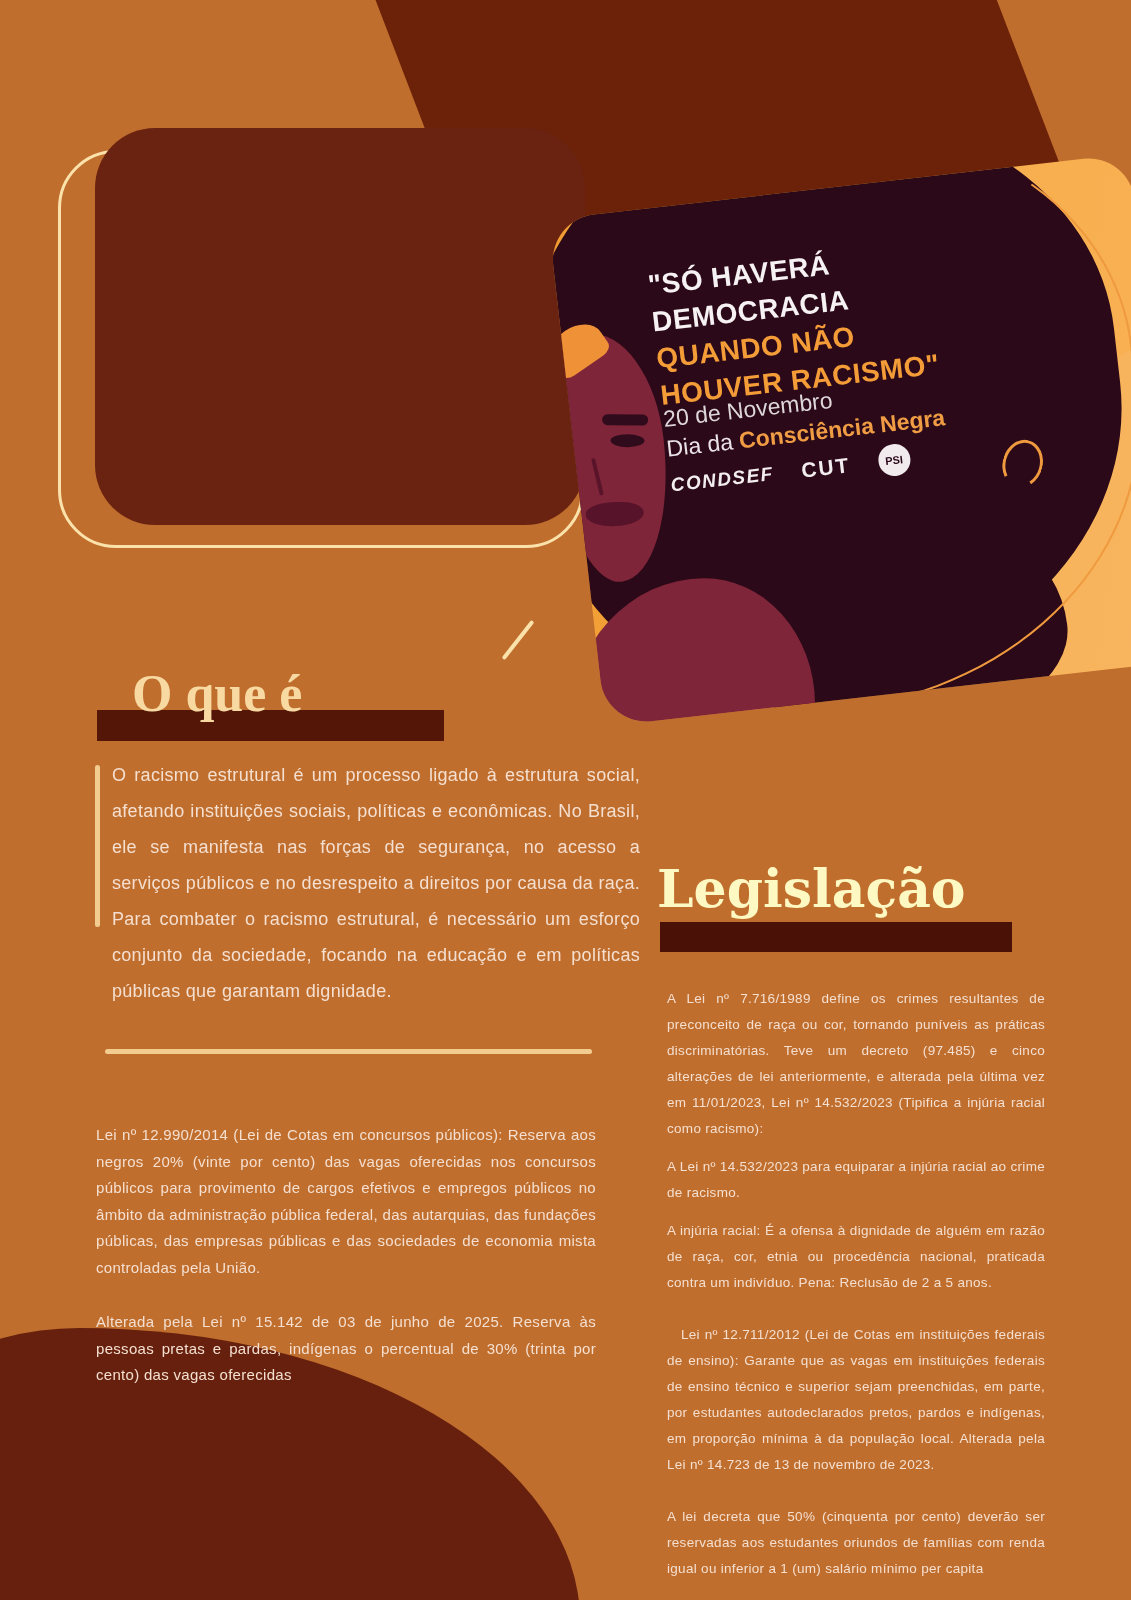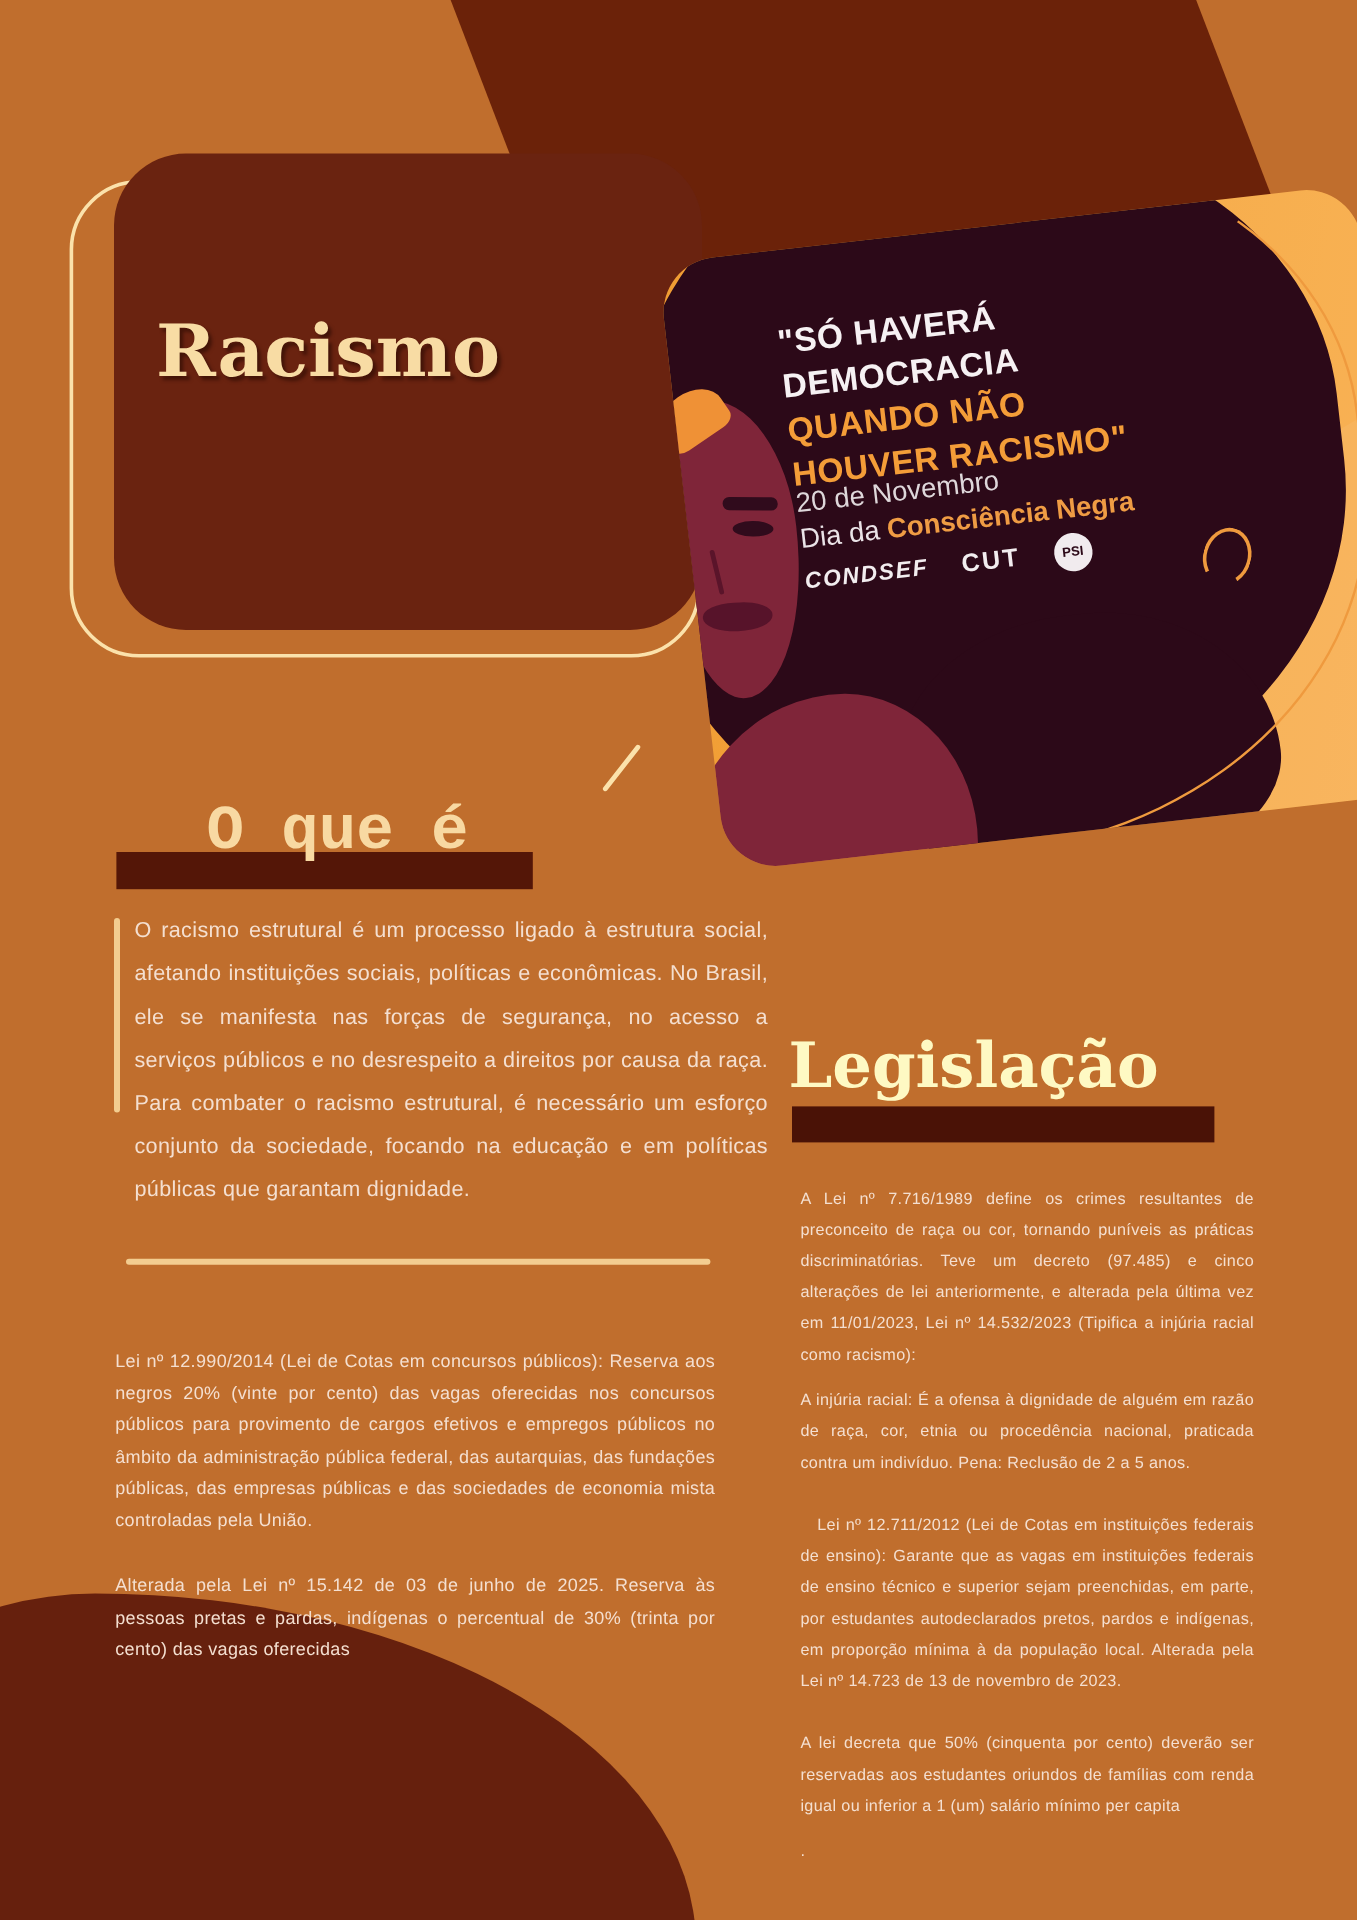--- a/index.html
+++ b/index.html
@@ -111,22 +111,22 @@
     letter-spacing:1.5px; color:#f2edef;}
   .logo-cut{font-weight:900; font-size:21px; letter-spacing:2px; color:#f2edef;}
   .logo-psi{width:32px; height:32px; border-radius:50%; background:#f1ebee;
     color:#2c0918; font-size:11px; font-weight:900; display:flex;
     align-items:center; justify-content:center;}
   
   .what-bar{position:absolute; left:97px; top:710px; width:347px; height:31px;
     background:#541607; z-index:4;}
   .what-heading{
     position:absolute; left:132px; top:664px; z-index:5;
-    font-family:Liberation Mono, monospace; font-weight:700;
-    font-size:52px; color:#f8d9a2;margin-left:40px;
+    font-family:Liberation Serif, serif; font-weight:700;
+    font-size:52px; color:#f8d9a2;
   }
   .leg-bar{position:absolute; left:660px; top:922px; width:352px; height:30px;
     background:#4a1206; z-index:4;}
   .leg-heading{
     position:absolute; left:657px; top:858px; z-index:5;
     font-family:"DejaVu Serif","Liberation Serif",serif; font-weight:700;
     font-size:52px; color:#fef9c3;
   }
   
   .body-text{color:#f4dfd0; text-align:justify; letter-spacing:.3px; z-index:4;}
@@ -158,21 +158,20 @@
 <div id="canvas">
 
   <div class="top-dark-shape"></div>
   <div class="title-outline"></div>
   <div class="accent-diag"></div>
   <div class="bottom-blob"></div>
   <div class="bottom-arc"></div>
 
   <div class="title-box"></div>
   <div class="main-title">
-    <div>Racismo</div>
   </div>
 
   <div class="card">
     <div class="facet1"></div>
     <div class="facet2"></div>
     <div class="hair"></div>
     <div class="hair-b"></div>
     <div class="hair-line"></div>
     <div class="curl"></div>
     <div class="shoulder"></div>
@@ -211,19 +210,20 @@
   <div class="divider"></div>
   <div class="quotas-body body-text">
     <p>Lei nº 12.990/2014 (Lei de Cotas em concursos públicos): Reserva aos negros 20% (vinte por cento) das vagas oferecidas nos concursos públicos para provimento de cargos efetivos e empregos públicos no âmbito da administração pública federal, das autarquias, das fundações públicas, das empresas públicas e das sociedades de economia mista controladas pela União.</p>
     <p class="gap">Alterada pela Lei nº 15.142 de 03 de junho de 2025. Reserva às pessoas pretas e pardas, indígenas o percentual de 30% (trinta por cento) das vagas oferecidas</p>
   </div>
 
   <div class="leg-bar"></div>
   <div class="leg-heading">Legislação</div>
   <div class="leg-body body-text">
     <p>A Lei nº 7.716/1989 define os crimes resultantes de preconceito de raça ou cor, tornando puníveis as práticas discriminatórias. Teve um decreto (97.485) e cinco alterações de lei anteriormente, e alterada pela última vez em 11/01/2023, Lei nº 14.532/2023 (Tipifica a injúria racial como racismo):</p>
+    <p>A Lei nº 14.532/2023 para equiparar a injúria racial ao crime de racismo.</p>
     <p>A injúria racial: É a ofensa à dignidade de alguém em razão de raça, cor, etnia ou procedência nacional, praticada contra um indivíduo. Pena: Reclusão de 2 a 5 anos.</p>
     <p class="gap indent">Lei nº 12.711/2012 (Lei de Cotas em instituições federais de ensino): Garante que as vagas em instituições federais de ensino técnico e superior sejam preenchidas, em parte, por estudantes autodeclarados pretos, pardos e indígenas, em proporção mínima à da população local. Alterada pela Lei nº 14.723 de 13 de novembro de 2023.</p>
     <p class="gap">A lei decreta que 50% (cinquenta por cento) deverão ser reservadas aos estudantes oriundos de famílias com renda igual ou inferior a 1 (um) salário mínimo per capita</p>
     <p>.</p>
   </div>
 
 </div>
 
 </body></html>

